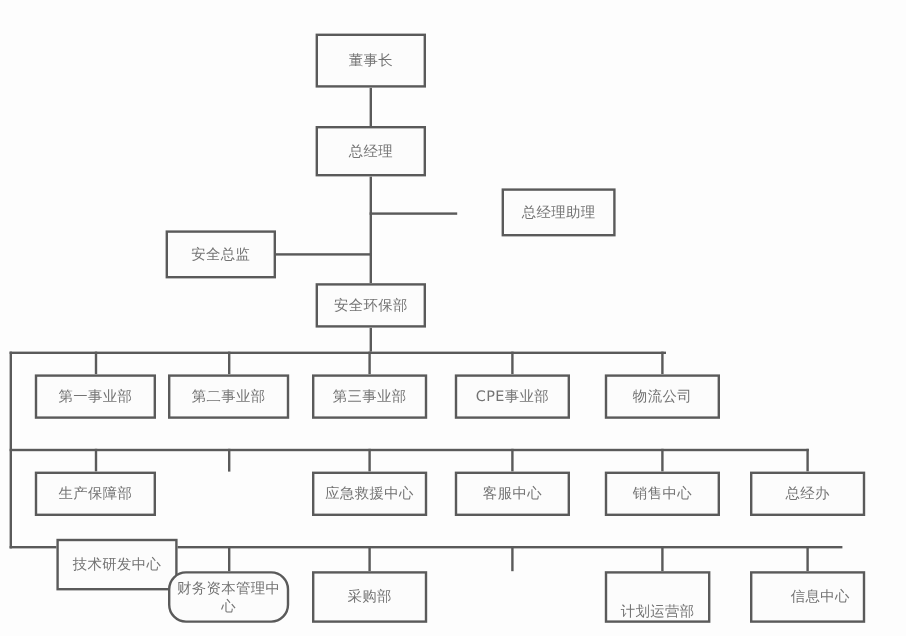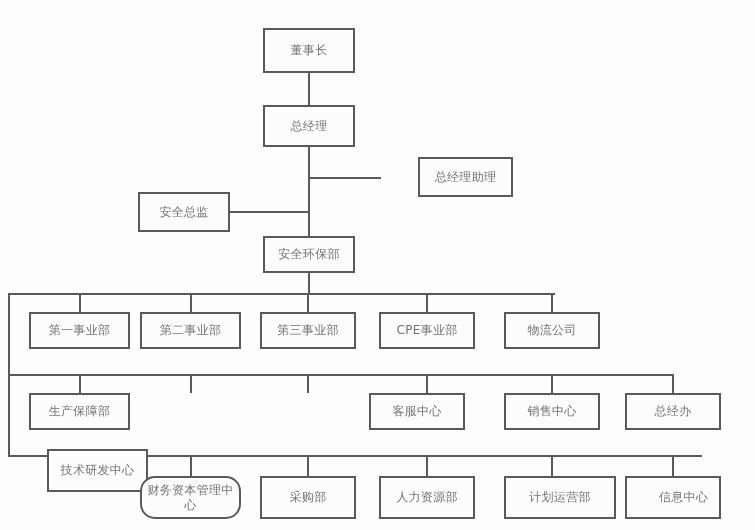--- a/index.html
+++ b/index.html
@@ -86,22 +86,25 @@
     <div class="node" style="left: 504px; top: 312px; width: 96px; height: 37px;">
       <span>物流公司</span>
     </div>
     <div class="edge h" style="left: 8px; top: 374px; width: 666px;"></div>
     <div class="edge v" style="left: 79px; top: 374px; height: 19px;"></div>
     <div class="node" style="left: 29px; top: 393px; width: 101px; height: 37px;">
       <span>生产保障部</span>
     </div>
     <div class="edge v" style="left: 190px; top: 374px; height: 19px;"></div>
     <div class="edge v" style="left: 307px; top: 374px; height: 19px;"></div>
+    <div class="node" style="left: 260px; top: 393px; width: 96px; height: 37px;">
+      <span>应急救援中心</span>
+    </div>
     <div class="edge v" style="left: 426px; top: 374px; height: 19px;"></div>
-    <div class="node" style="left: 369px; top: 393px; width: 96px; height: 37px;">
+    <div class="node" style="left: 379px; top: 393px; width: 96px; height: 37px;">
       <span>客服中心</span>
     </div>
     <div class="edge v" style="left: 551px; top: 374px; height: 19px;"></div>
     <div class="node" style="left: 504px; top: 393px; width: 96px; height: 37px; justify-content: center;">
       <span>销售中心</span>
     </div>
     <div class="edge v" style="left: 672px; top: 374px; height: 19px;"></div>
     <div class="node" style="left: 625px; top: 393px; width: 96px; height: 37px;">
       <span>总经办</span>
     </div>
@@ -112,24 +115,21 @@
     </div>
     <div class="edge v" style="left: 190px; top: 455px; height: 21px;"></div>
     <div class="node" style="left: 140px; top: 476px; width: 101px; height: 43px; border-radius: 15px;">
       <span>财务资本管理中心</span>
     </div>
     <div class="edge v" style="left: 307px; top: 455px; height: 21px;"></div>
     <div class="node" style="left: 260px; top: 476px; width: 96px; height: 43px;">
       <span>采购部</span>
     </div>
     <div class="edge v" style="left: 426px; top: 455px; height: 21px;"></div>
-    <div class="node" style="left: 379px; top: 476px; width: 96px; height: 43px;">
-      <span>人力资源部</span>
-    </div>
     <div class="edge v" style="left: 551px; top: 455px; height: 21px;"></div>
-    <div class="node" style="left: 504px; top: 476px; width: 112px; height: 43px;">
+    <div class="node" style="left: 504px; top: 476px; width: 88px; height: 43px; align-items: flex-end;">
       <span>计划运营部</span>
     </div>
     <div class="edge v" style="left: 672px; top: 455px; height: 21px;"></div>
     <div class="node" style="left: 625px; top: 476px; width: 96px; height: 43px; padding-left: 24px;">
       <span>信息中心</span>
     </div>
   </div>
 
 </body></html>

